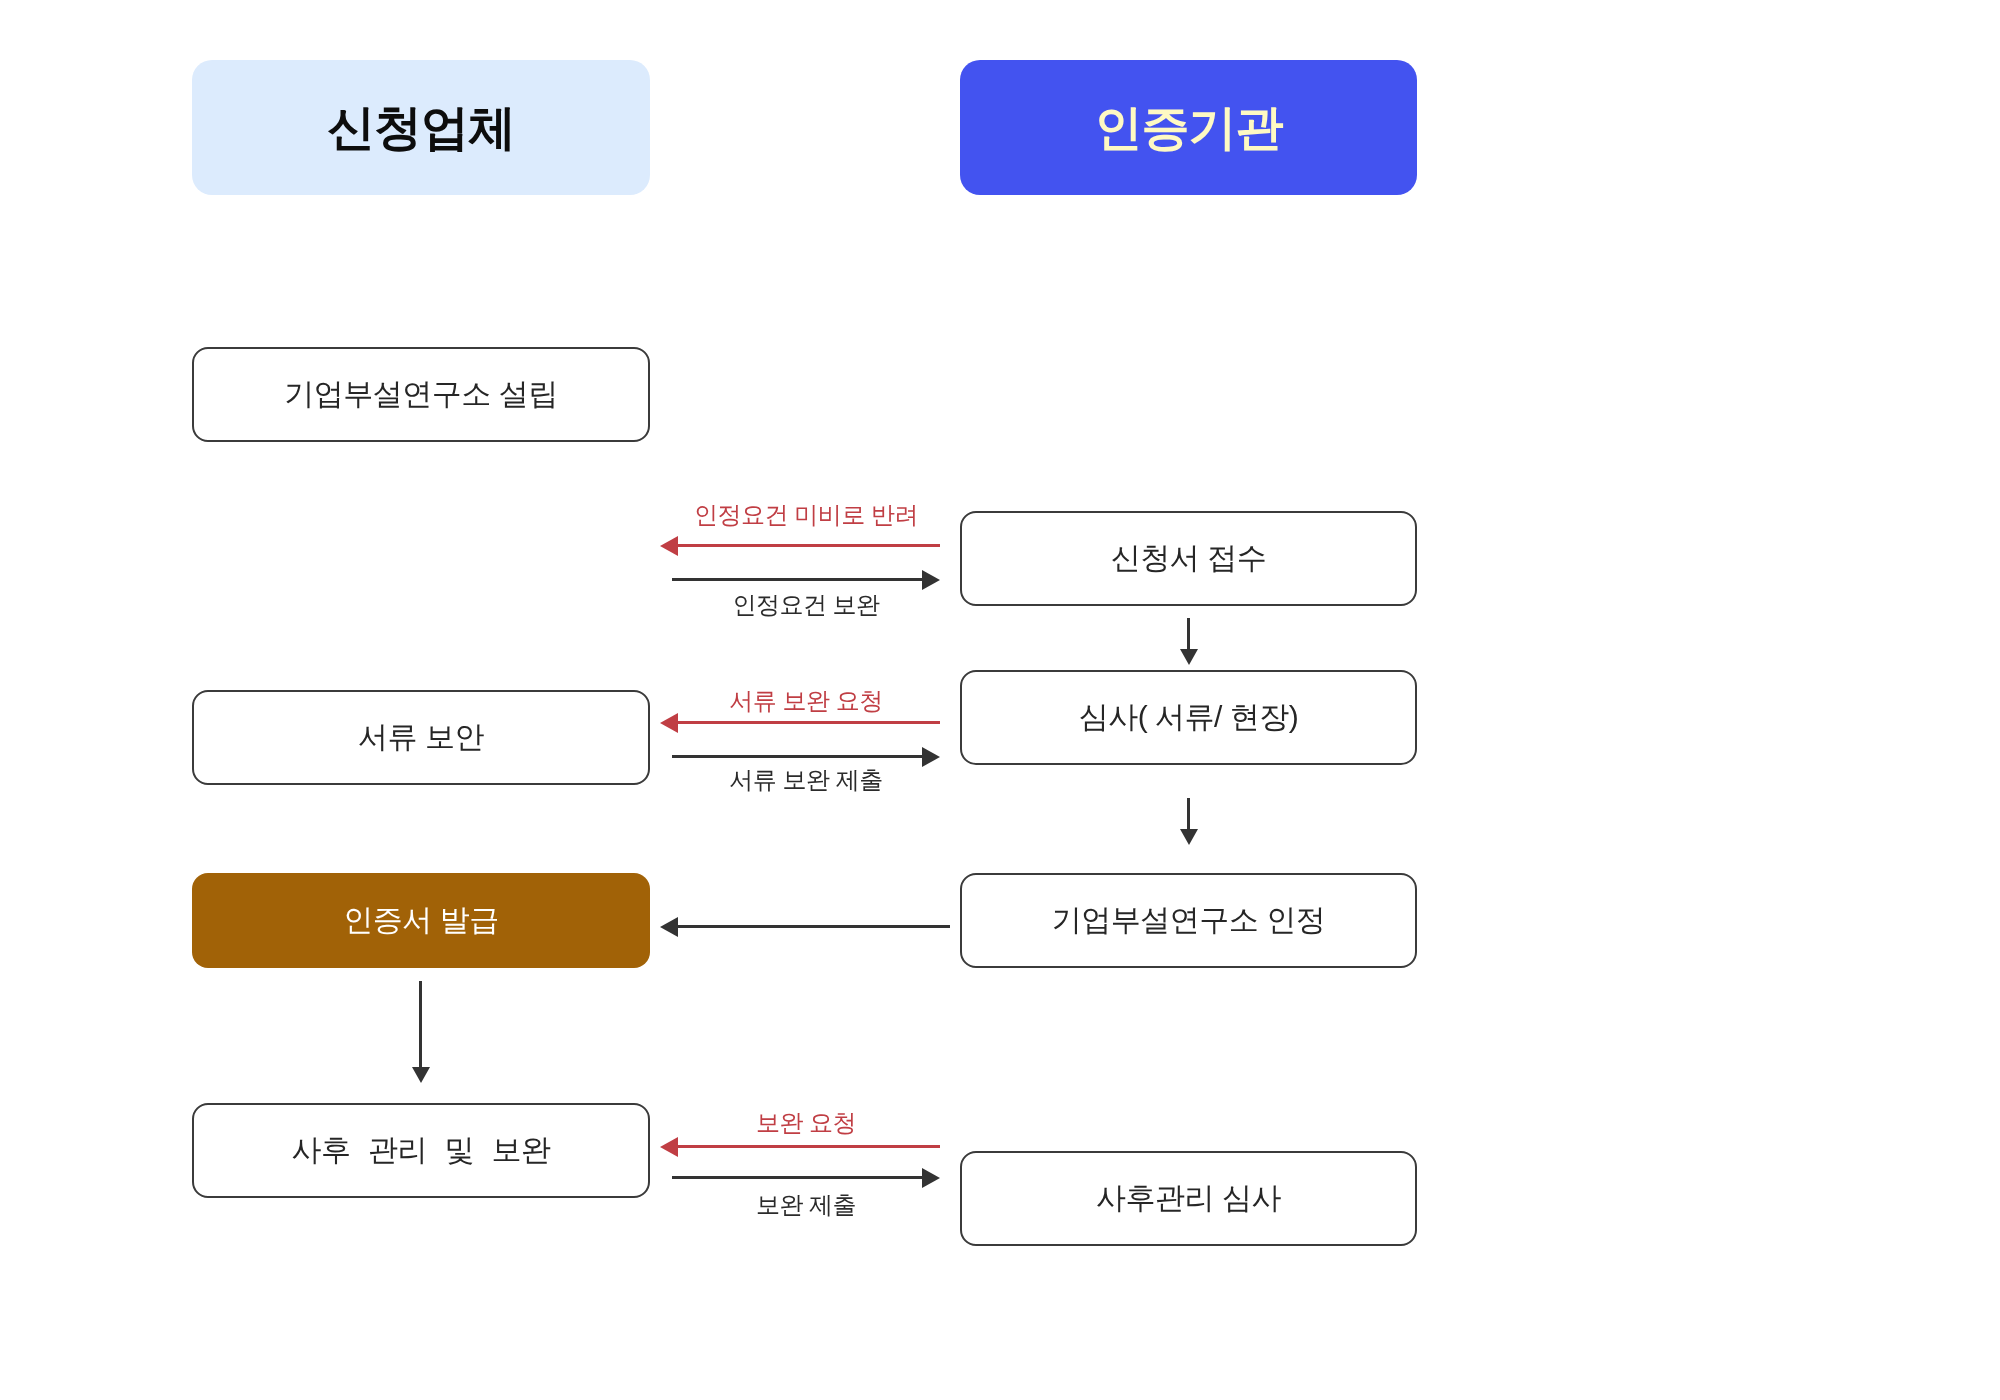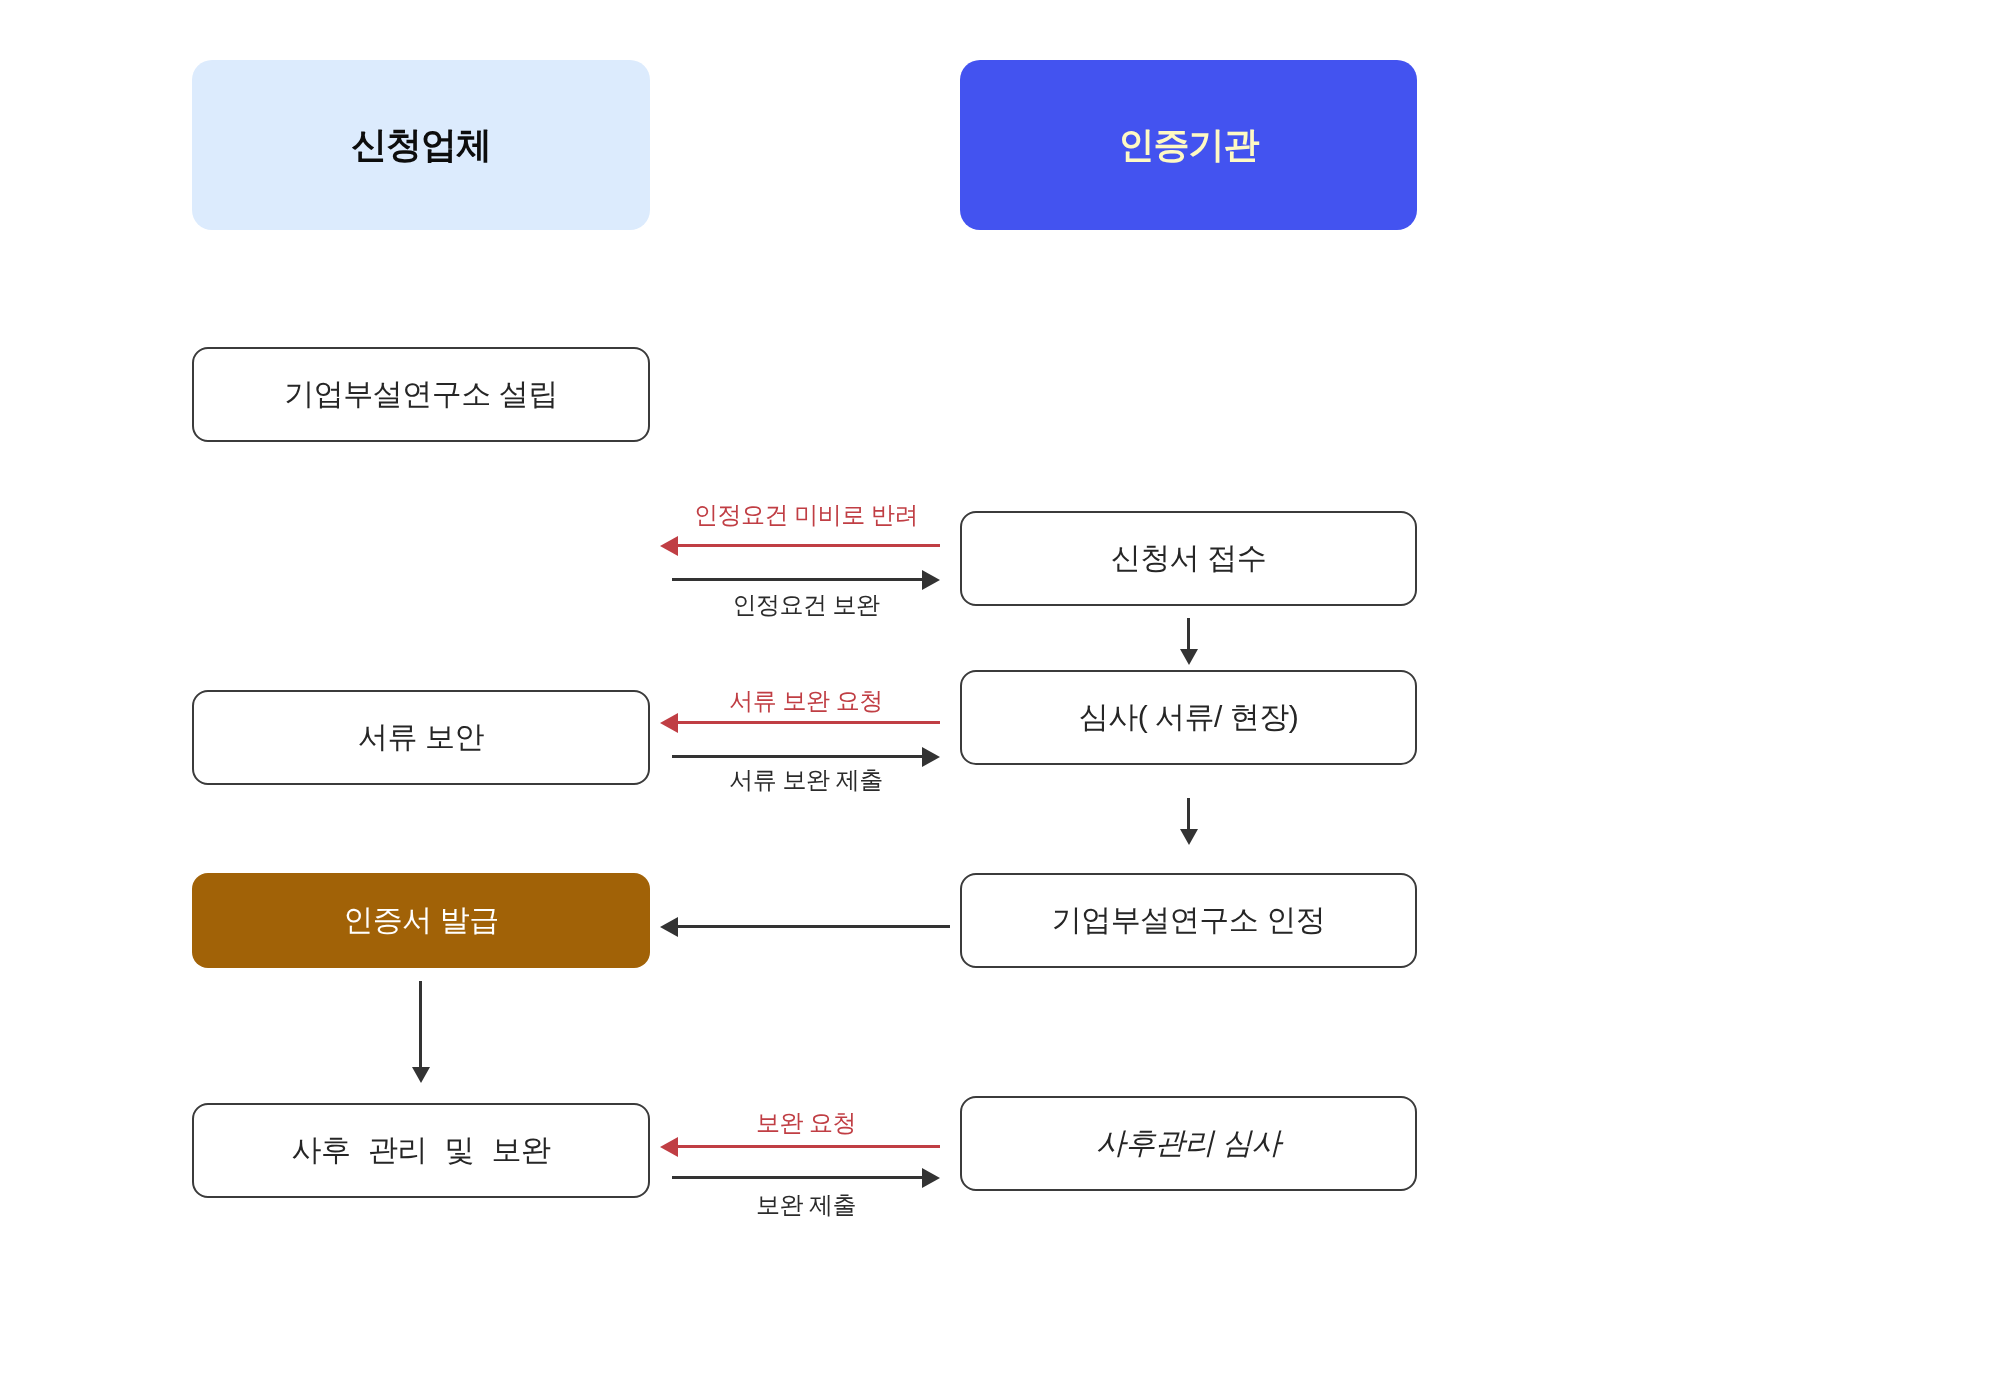--- a/index.html
+++ b/index.html
@@ -1,21 +1,21 @@
 <!DOCTYPE html>
 <html><head>
 <meta charset="utf-8">
 <style>
   html,body{margin:0;padding:0;background:#ffffff;}
   body{font-family:"Liberation Sans","DejaVu Sans",sans-serif;}
   .canvas{position:relative;width:2000px;height:1400px;background:#ffffff;overflow:hidden;}
 
   
-  .hdr{position:absolute;height:170px;border-radius:20px;display:flex;align-items:center;justify-content:center;
-       font-size:36px;font-weight:700;letter-spacing:-1px;}
+  .hdr{position:absolute;height:135px;border-radius:20px;display:flex;align-items:center;justify-content:center;
+       font-size:48px;font-weight:700;letter-spacing:-1px;}
   .hdr-applicant{left:192px;top:60px;width:458px;background:#dcebfd;color:#0d0d0d;}
   .hdr-certifier{left:960px;top:60px;width:457px;background:#4353f0;color:#fef9c3;}
 
   
   .box{position:absolute;width:458px;height:95px;background:#ffffff;border:2px solid #3b3b3b;border-radius:16px;
        box-sizing:border-box;display:flex;align-items:center;justify-content:center;
        font-size:30px;font-weight:500;color:#262626;letter-spacing:-0.5px;white-space:nowrap;}
   .box.right{width:457px;left:960px;}
   .box.left{left:192px;}
   .box.highlight{background:#a16207;border:none;color:#ffffff;}
@@ -46,21 +46,21 @@
   <div class="hdr hdr-certifier">인증기관</div>
 
   <div class="box left" style="top:347px;">기업부설연구소 설립</div>
   <div class="box left" style="top:690px;">서류 보안</div>
   <div class="box left highlight" style="top:873px;">인증서 발급</div>
   <div class="box left" style="top:1103px;font-family:Liberation Mono, monospace;">사후 관리 및 보완</div>
 
   <div class="box right" style="top:511px;">신청서 접수</div>
   <div class="box right" style="top:670px;">심사( 서류/ 현장)</div>
   <div class="box right" style="top:873px;">기업부설연구소 인정</div>
-  <div class="box right" style="top:1096px;font-style:italic;">사후관리 심사</div>
+  <div class="box right" style="top:1151px;">사후관리 심사</div>
 
   <div class="alabel red" style="top:500px;">인정요건 미비로 반려</div>
   <div>
     <div class="head head-left red-h" style="left:660px;top:536px;"></div>
     <div class="hline red-bg" style="left:676px;top:544px;width:264px;"></div>
   </div>
   <div>
     <div class="hline black-bg" style="left:672px;top:578px;width:252px;"></div>
     <div class="head head-right black-h" style="left:922px;top:570px;"></div>
   </div>

